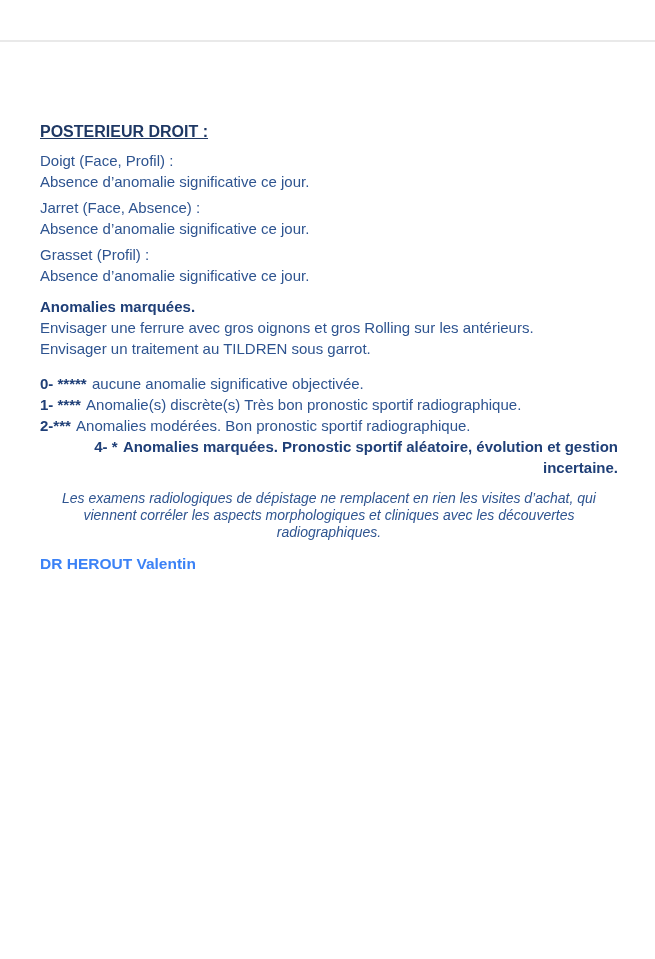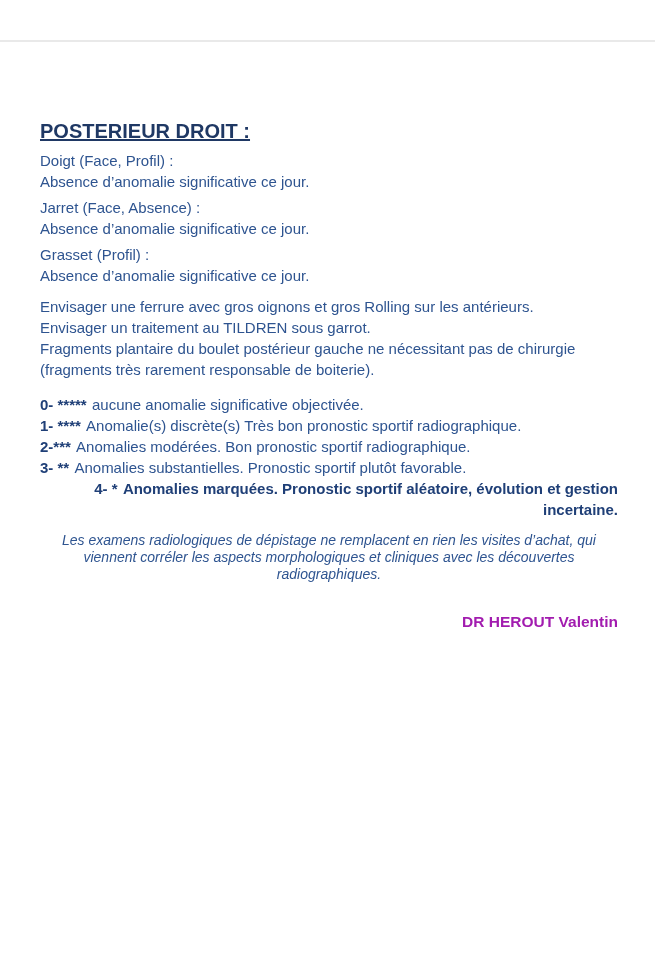--- a/index.html
+++ b/index.html
@@ -24,21 +24,21 @@
     top: 121px;
     left: 40px;
     width: 578px;
     color: #2e5490;
     font-size: 15px;
     line-height: 21px;
   }
   .report-title {
     color: #1f3864;
     font-weight: bold;
-    font-size: 20px;
+    font-size: 16px;
     text-decoration: underline;
     margin-bottom: 8px;
   }
   .exam-section { margin-bottom: 5px; }
   .exam-heading { }
   .conclusion-block { margin-top: 10px; }
   .conclusion-heading {
     color: #7e9594;
     font-weight: bold;
   }
@@ -55,24 +55,24 @@
   .scale-line.bold-line { font-weight: bold; color: #1f3f77; text-align: right; }
   .disclaimer {
     margin-top: 12px;
     font-size: 14px;
     line-height: 17px;
     font-style: italic;
     text-align: center;
     width: 100%;
   }
   .signature {
-    margin-top: 28px;
-    text-align: right;
+    margin-top: 12px;
+    text-align: left;
     font-weight: bold;
-    color: #a21caf;
+    color: #3b82f6;
     font-size: 15.5px;
   }
 </style>
 </head>
 <body>
 
 <div class="page-separator"></div>
 
 <div class="content">
 
@@ -87,30 +87,29 @@
     <div class="exam-heading">Jarret (Face, Absence) :</div>
     <div class="exam-finding">Absence d’anomalie significative ce jour.</div>
   </div>
 
   <div class="exam-section">
     <div class="exam-heading">Grasset (Profil) :</div>
     <div class="exam-finding">Absence d’anomalie significative ce jour.</div>
   </div>
 
   <div class="conclusion-block">
+    <div class="grade-statement">Anomalies marquées.</div>
     <div class="recommendation">Envisager une ferrure avec gros oignons et gros Rolling sur les antérieurs.</div>
     <div class="recommendation">Envisager un traitement au TILDREN sous garrot.</div>
-    <div class="recommendation">Fragments plantaire du boulet postérieur gauche ne nécessitant pas de chirurgie (fragments très rarement responsable de boiterie).</div>
   </div>
 
   <div class="grading-scale">
     <div class="scale-line"><span class="scale-prefix">0- *****</span><span>aucune anomalie significative objectivée.</span></div>
     <div class="scale-line"><span class="scale-prefix">1- ****</span><span>Anomalie(s) discrète(s) Très bon pronostic sportif radiographique.</span></div>
     <div class="scale-line"><span class="scale-prefix">2-***</span><span>Anomalies modérées. Bon pronostic sportif radiographique.</span></div>
-    <div class="scale-line"><span class="scale-prefix">3- **</span><span>Anomalies substantielles. Pronostic sportif plutôt favorable.</span></div>
     <div class="scale-line bold-line"><span class="scale-prefix">4- *</span><span>Anomalies marquées. Pronostic sportif aléatoire, évolution et gestion incertaine.</span></div>
   </div>
 
   <div class="disclaimer">Les examens radiologiques de dépistage ne remplacent en rien les visites d’achat, qui viennent corréler les aspects morphologiques et cliniques avec les découvertes radiographiques.</div>
 
   <div class="signature">DR HEROUT Valentin</div>
 
 </div>
 
 </body></html>

